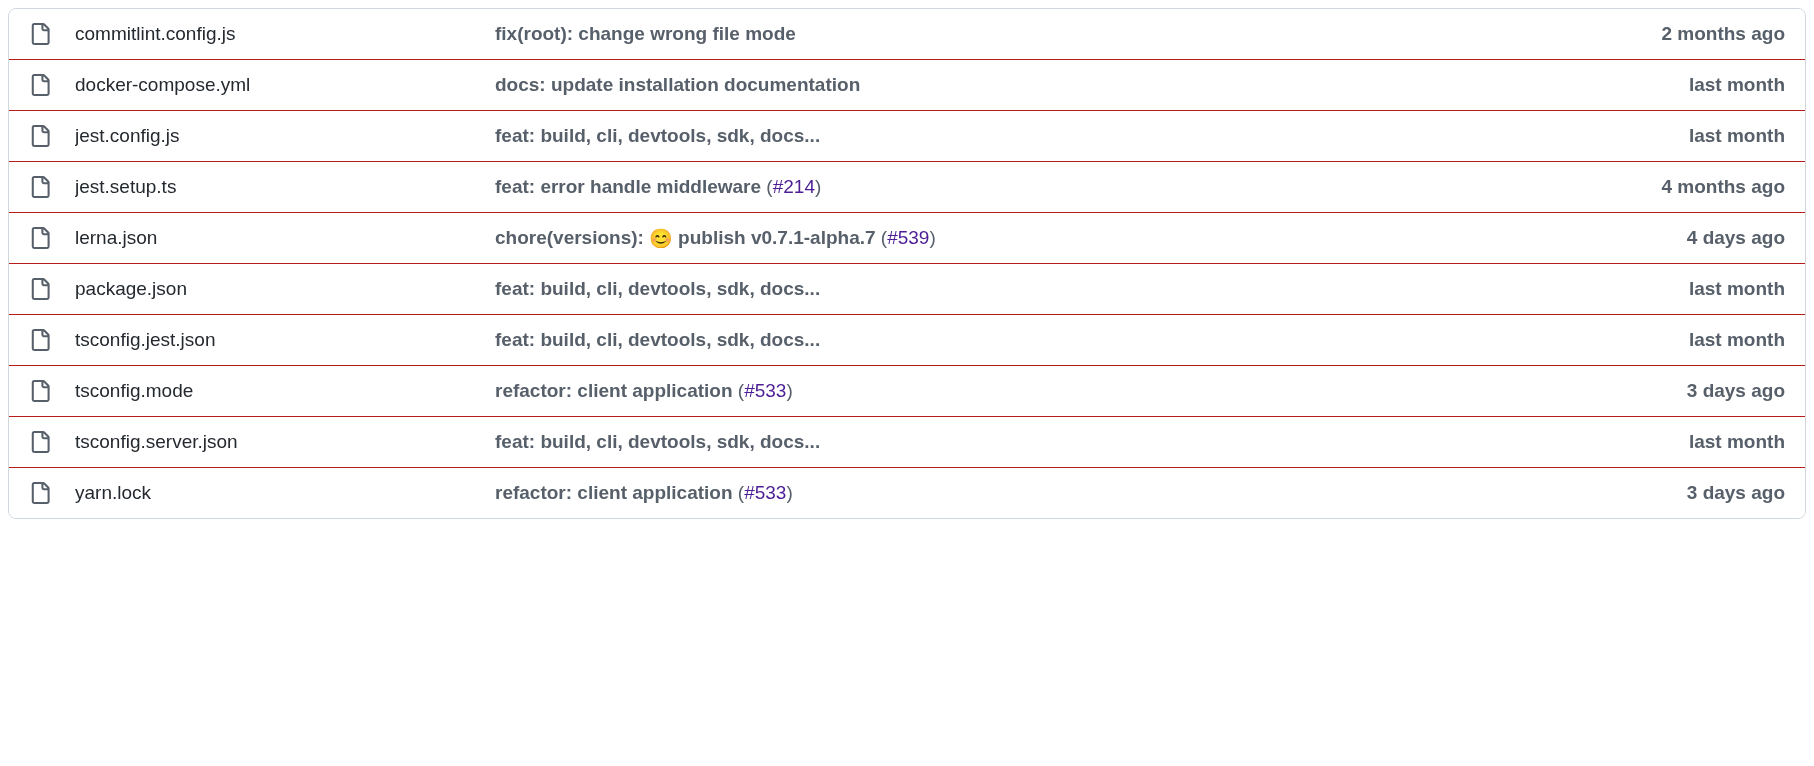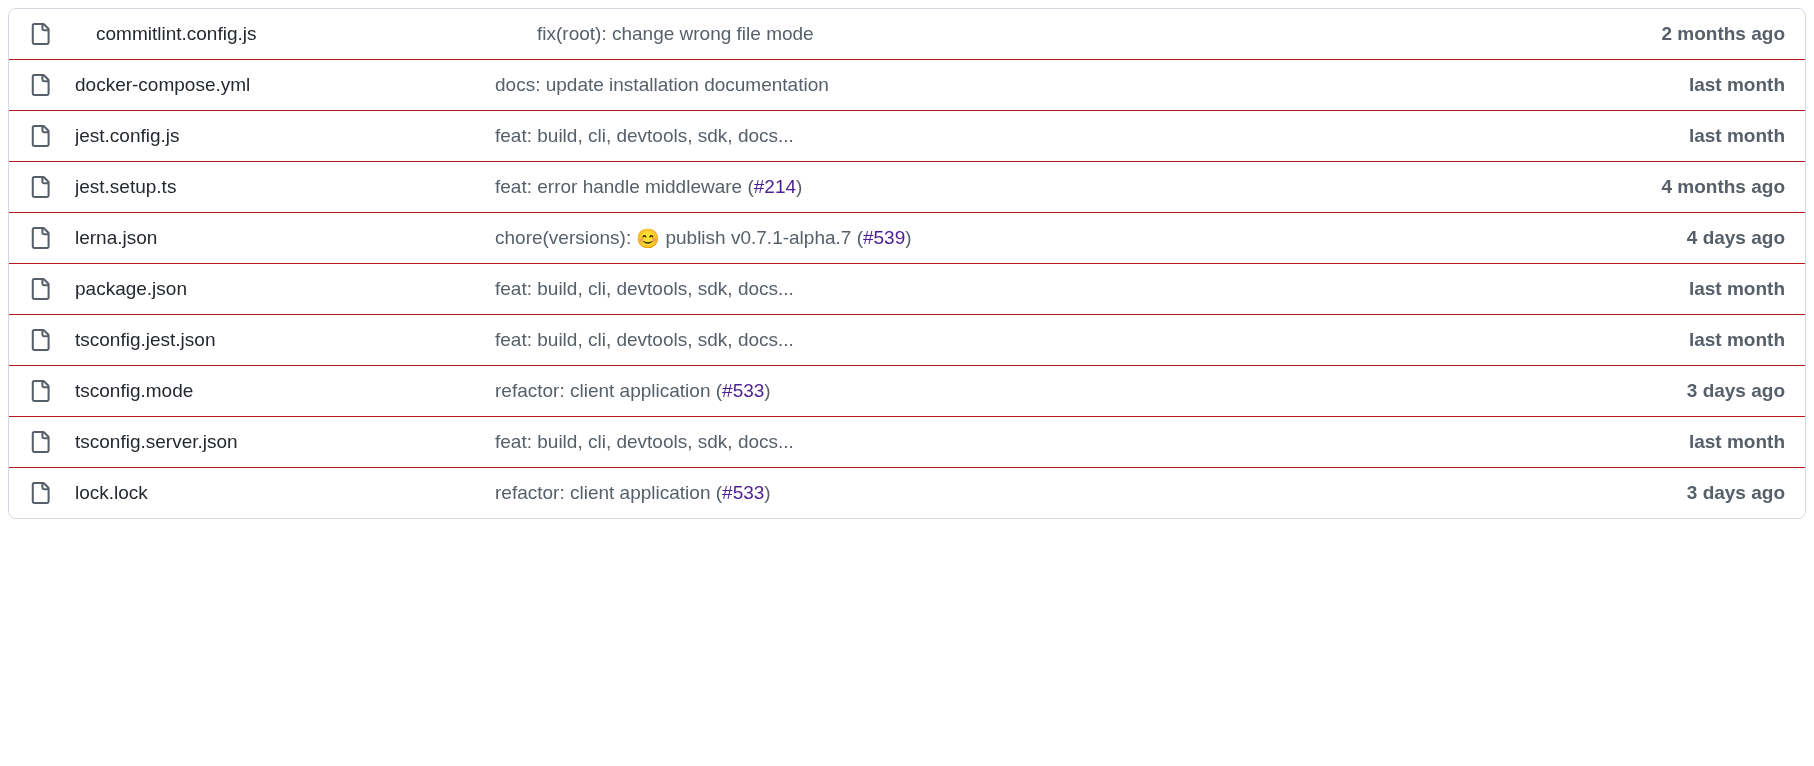--- a/index.html
+++ b/index.html
@@ -21,21 +21,20 @@
     }
     .file-row {
       display: flex;
       align-items: center;
       padding: 14px 20px;
       border-top: 1px solid #b91c1c;
       background: #ffffff;
     }
     .file-row:first-child {
       border-top: none;
-      gap: 21px;
     }
     .file-icon {
       flex-shrink: 0;
       width: 22px;
       height: 22px;
       margin-right: 24px;
       color: #57606a;
     }
     .file-icon svg {
       width: 22px;
@@ -57,20 +56,21 @@
       flex: 1;
       color: #57606a;
       white-space: nowrap;
       overflow: hidden;
       text-overflow: ellipsis;
       padding-right: 20px;
     }
     .commit-msg a.msg-text {
       color: #57606a;
       text-decoration: none;
+      font-weight: bold;
     }
     .commit-msg a.issue-link {
       color: #4c1d95;
       text-decoration: none;
     }
     .commit-msg .paren {
       color: #57606a;
     }
     .commit-time {
       flex: 0 0 auto;
@@ -159,17 +159,17 @@
           <path d="M2 1.75C2 .784 2.784 0 3.75 0h6.586c.464 0 .909.184 1.237.513l2.914 2.914c.329.328.513.773.513 1.237v9.586A1.75 1.75 0 0 1 13.25 16h-9.5A1.75 1.75 0 0 1 2 14.25Zm1.75-.25a.25.25 0 0 0-.25.25v12.5c0 .138.112.25.25.25h9.5a.25.25 0 0 0 .25-.25V6h-2.75A1.75 1.75 0 0 1 9 4.25V1.5Zm6.75.062V4.25c0 .138.112.25.25.25h2.688l-.011-.013-2.914-2.914-.013-.011Z"></path>
         </svg></span>
       <div class="file-name"><a href="#">tsconfig.server.json</a></div>
       <div class="commit-msg"><a href="#" class="msg-text"><span>feat: build, cli, devtools, sdk, docs...</span></a></div>
       <div class="commit-time">last month</div>
     </div>
     <div class="file-row">
       <span class="file-icon"><svg viewBox="0 0 16 16" version="1.1" aria-hidden="true">
           <path d="M2 1.75C2 .784 2.784 0 3.75 0h6.586c.464 0 .909.184 1.237.513l2.914 2.914c.329.328.513.773.513 1.237v9.586A1.75 1.75 0 0 1 13.25 16h-9.5A1.75 1.75 0 0 1 2 14.25Zm1.75-.25a.25.25 0 0 0-.25.25v12.5c0 .138.112.25.25.25h9.5a.25.25 0 0 0 .25-.25V6h-2.75A1.75 1.75 0 0 1 9 4.25V1.5Zm6.75.062V4.25c0 .138.112.25.25.25h2.688l-.011-.013-2.914-2.914-.013-.011Z"></path>
         </svg></span>
-      <div class="file-name"><a href="#">lock.lock</a></div>
+      <div class="file-name"><a href="#">yarn.lock</a></div>
       <div class="commit-msg"><a href="#" class="msg-text"><span>refactor: client application</span></a><span class="paren"> (</span><a href="#" class="issue-link">#533</a><span class="paren">)</span></div>
       <div class="commit-time">3 days ago</div>
     </div>
   </div>
 
 </body></html>

